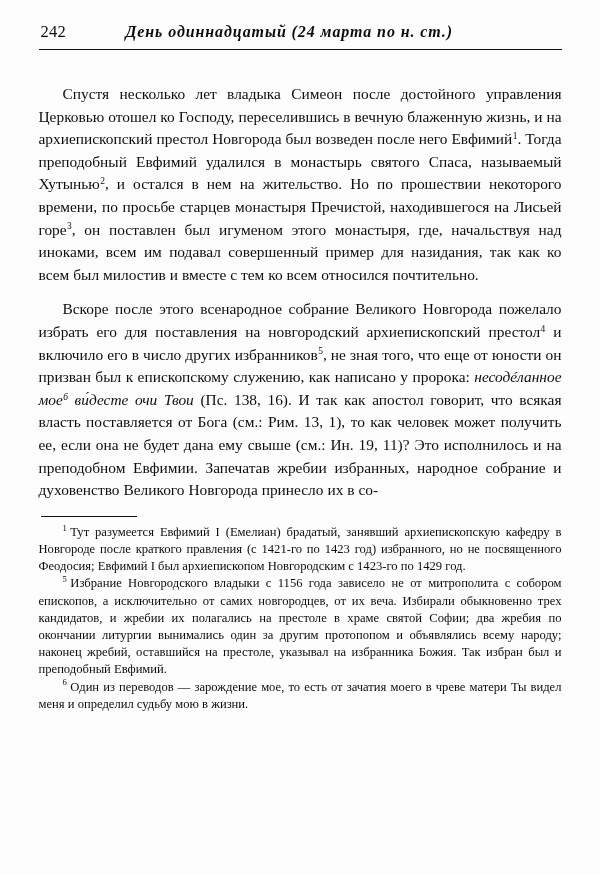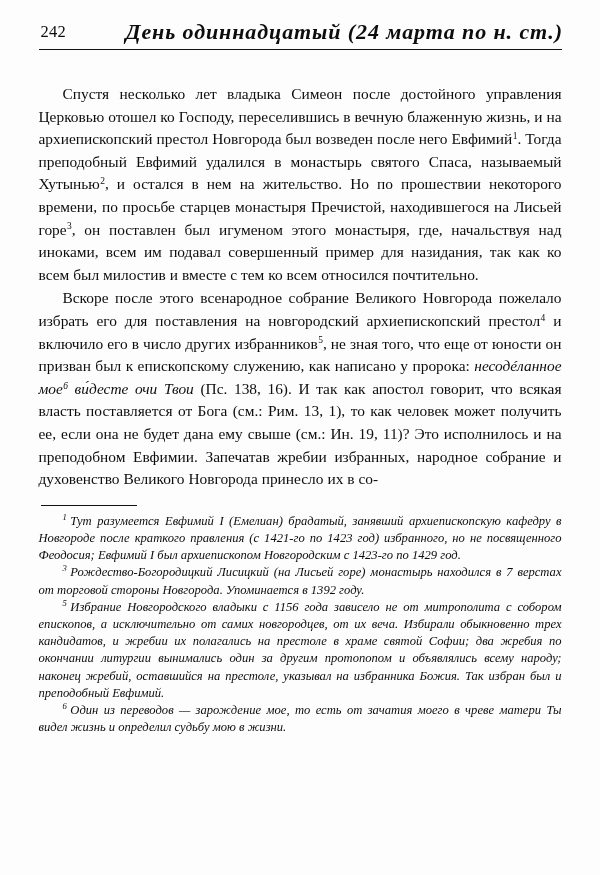--- a/index.html
+++ b/index.html
@@ -40,21 +40,21 @@
     font-size: 16.5px;
     letter-spacing: 0.3px;
     line-height: 20px;
   }
   .head-title {
     position: absolute;
     left: 87px;
     top: 22px;
     font-style: italic;
     font-weight: 700;
-    font-size: 22px;
+    font-size: 16px;
     line-height: 20px;
     letter-spacing: 0.9px;
     white-space: nowrap;
   }
   .head-rule {
     position: absolute;
     left: 0;
     top: 49px;
     width: 523px;
     height: 0;
@@ -70,38 +70,37 @@
   p.para {
     margin: 0;
     font-size: 15.4px;
     line-height: 22.6px;
     text-align: justify;
     text-indent: 24px;
     hyphens: none;
     word-spacing: 0.1px;
   }
   p.para + p.para {
-    margin-top: 1px;
+    margin-top: 12px;
   }
   .sc-quote {
     font-style: italic;
   }
   sup.fn {
     font-size: 9.5px;
     line-height: 0;
     vertical-align: 0.55em;
     padding-left: 0.4px;
   }
 
   
   .footnotes {
     width: 523px;
     margin: 0 auto;
     padding-top: 14px;
-    font-style: italic;
   }
   .fn-rule {
     width: 96px;
     height: 0;
     border-top: 1.3px solid #111;
     margin: 0 0 7px 2px;
   }
   p.footnote {
     margin: 0;
     font-size: 12.6px;
@@ -130,19 +129,18 @@
 
   <div class="body-block">
     <p class="para" id="paragraph-1"><span>Спустя несколько лет владыка Симеон после достойного управления Церковью отошел ко Господу, переселившись в вечную блаженную жизнь, и на архиепископский престол Новгорода был возведен после него Евфимий</span><sup class="fn">1</sup><span>. Тогда преподобный Евфимий удалился в монастырь святого Спаса, называемый Хутынью</span><sup class="fn">2</sup><span>, и остался в нем на жительство. Но по прошествии некоторого времени, по просьбе старцев монастыря Пречистой, находившегося на Лисьей горе</span><sup class="fn">3</sup><span>, он поставлен был игуменом этого монастыря, где, начальствуя над иноками, всем им подавал совершенный пример для назидания, так как ко всем был милостив и вместе с тем ко всем относился почтительно.</span></p>
     <p class="para" id="paragraph-2"><span>Вскоре после этого всенародное собрание Великого Новгорода пожелало избрать его для поставления на новгородский архиепископский престол</span><sup class="fn">4</sup><span> и включило его в число других избранников</span><sup class="fn">5</sup><span>, не зная того, что еще от юности он призван был к епископскому служению, как написано у пророка: </span><em class="sc-quote">несодéланное мое</em><sup class="fn" style="font-style: italic;">6</sup><em class="sc-quote"> ви́десте очи Твои</em><span> (Пс. 138, 16). И так как апостол говорит, что всякая власть поставляется от Бога (см.: Рим. 13, 1), то как человек может получить ее, если она не будет дана ему свыше (см.: Ин. 19, 11)? Это исполнилось и на преподобном Евфимии. Запечатав жребии избранных, народное собрание и духовенство Великого Новгорода принесло их в со-</span></p>
   </div>
 
   <div class="footnotes">
     <div class="fn-rule"></div>
     <div id="footnote-list">
         <p class="footnote"><sup class="fn-marker">1</sup><span>Тут разумеется Евфимий I (Емелиан) брадатый, занявший архиепископскую кафедру в Новгороде после краткого правления (с 1421-го по 1423 год) избранного, но не посвященного Феодосия; Евфимий I был архиепископом Новгородским с 1423-го по 1429 год.</span></p>
-        <p class="footnote"><sup class="fn-marker">3</sup><span>Рождество-Богородицкий Лисицкий (на Лисьей горе) монастырь находился в 7 верстах от торговой стороны Новгорода. Упоминается в 1392 году.</span></p>
         <p class="footnote"><sup class="fn-marker">5</sup><span>Избрание Новгородского владыки с 1156 года зависело не от митрополита с собором епископов, а исключительно от самих новгородцев, от их веча. Избирали обыкновенно трех кандидатов, и жребии их полагались на престоле в храме святой Софии; два жребия по окончании литургии вынимались один за другим протопопом и объявлялись всему народу; наконец жребий, оставшийся на престоле, указывал на избранника Божия. Так избран был и преподобный Евфимий.</span></p>
-        <p class="footnote"><sup class="fn-marker">6</sup><span>Один из переводов — зарождение мое, то есть от зачатия моего в чреве матери Ты видел жизнь и определил судьбу мою в жизни.</span></p>
+        <p class="footnote"><sup class="fn-marker">6</sup><span>Один из переводов — зарождение мое, то есть от зачатия моего в чреве матери Ты видел меня и определил судьбу мою в жизни.</span></p>
       </div>
   </div>
 
 </div>
 
 </body></html>

